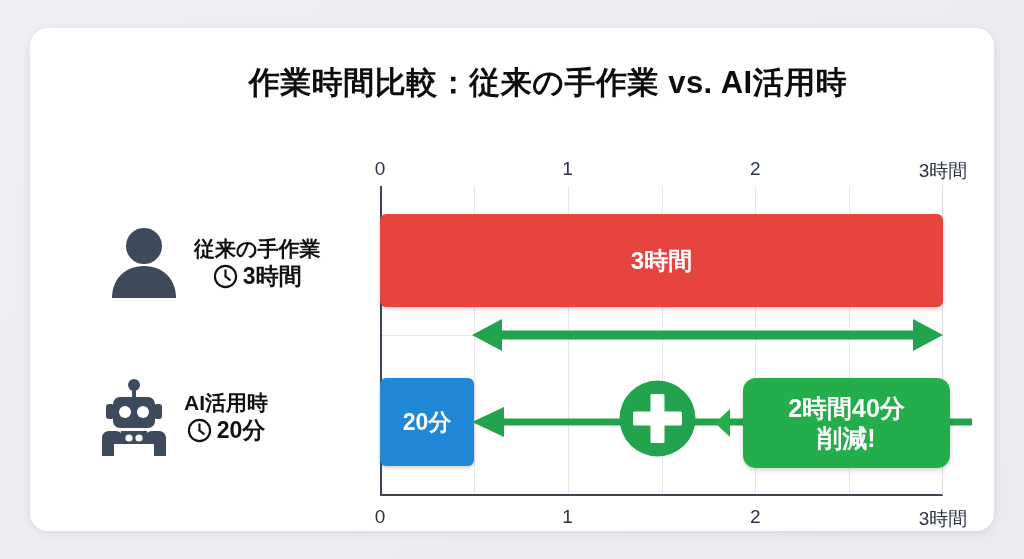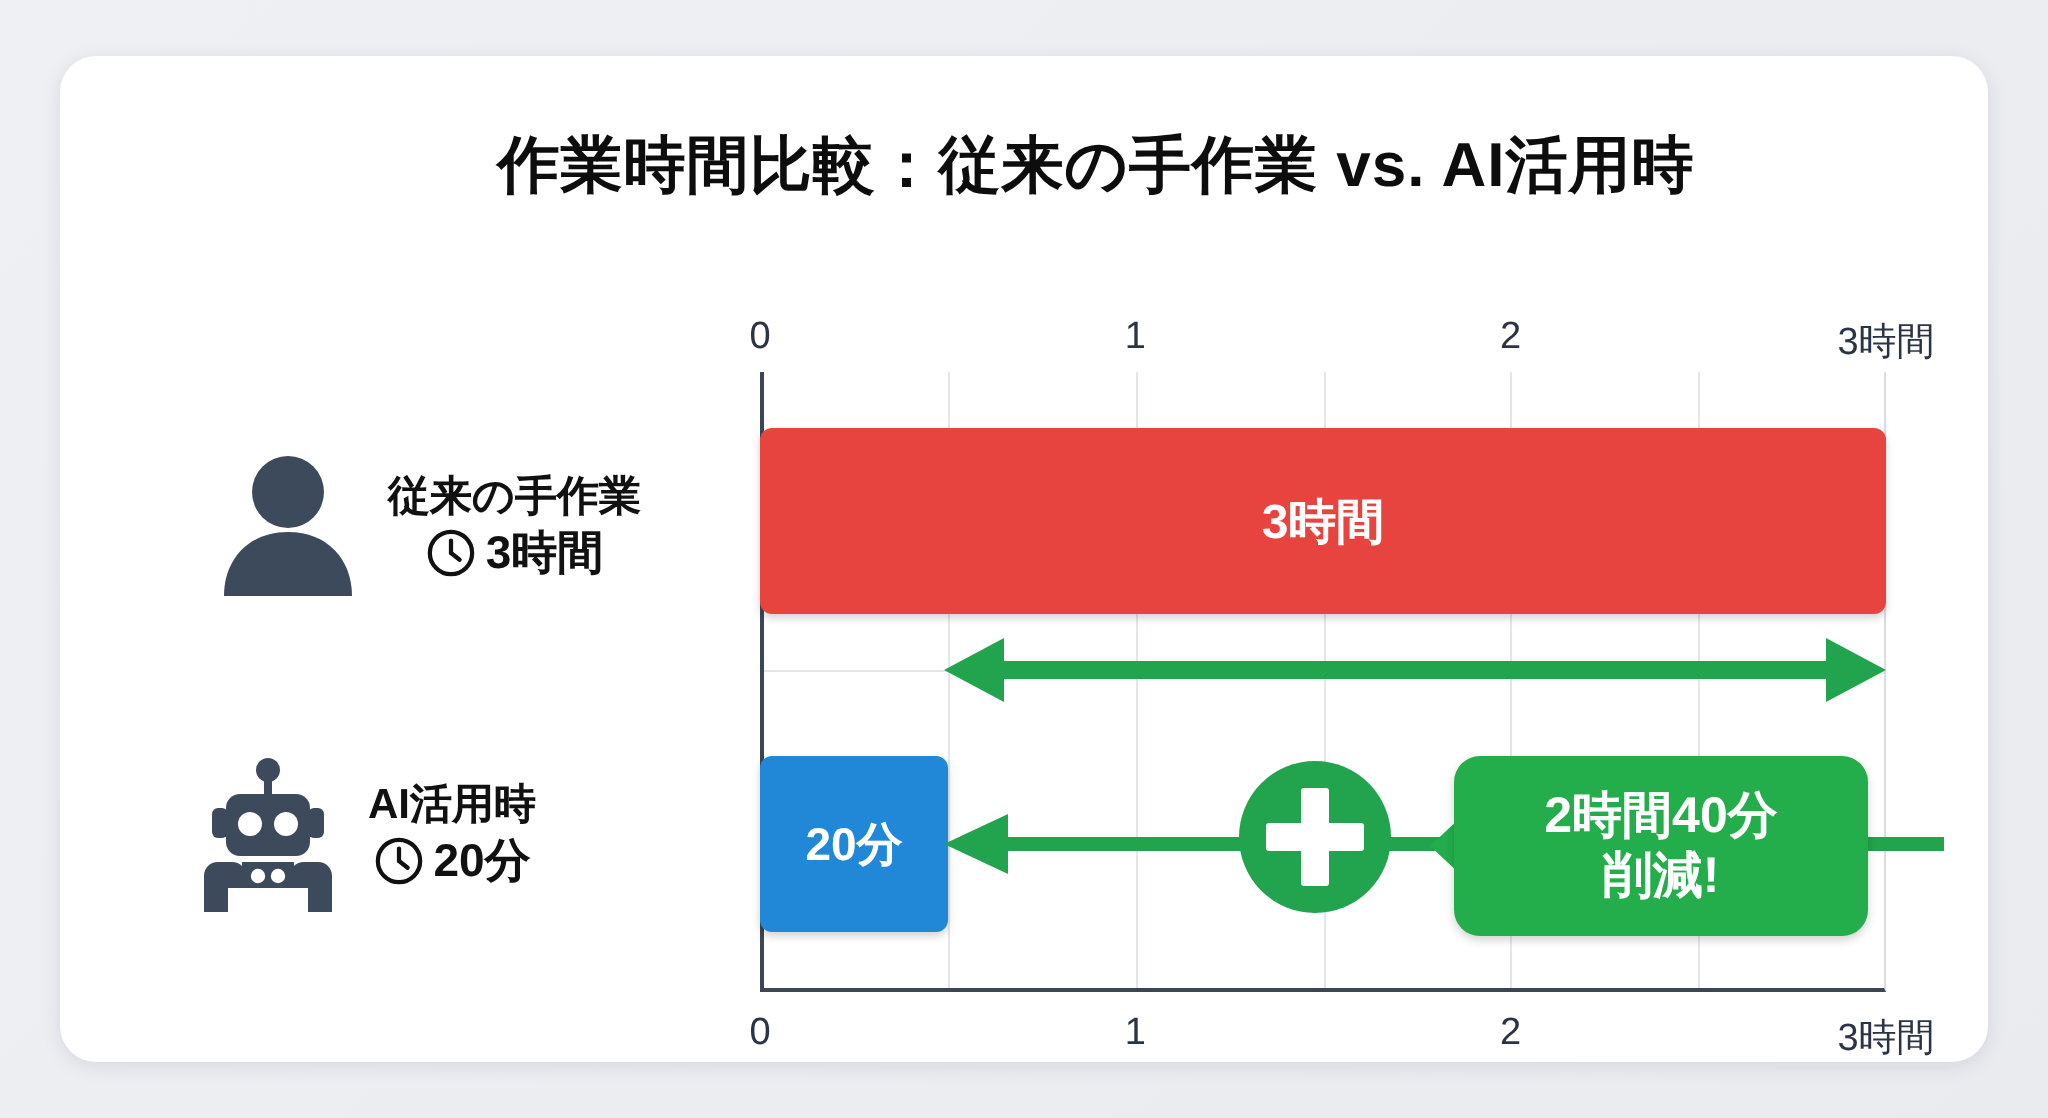--- a/index.html
+++ b/index.html
@@ -195,21 +195,21 @@
   
   #callout {
     position: absolute;
     left: 335px;
     top: 192px;
     width: 219px;
     height: 90px;
   }
   .callout-body {
     position: absolute;
-    left: 12px;
+    left: 28px;
     top: 0;
     width: 207px;
     height: 90px;
     background: #24ad4b;
     border-radius: 13px;
     box-shadow: 0 2px 5px rgba(0,0,0,.18);
     display: flex;
     flex-direction: column;
     align-items: center;
     justify-content: center;

